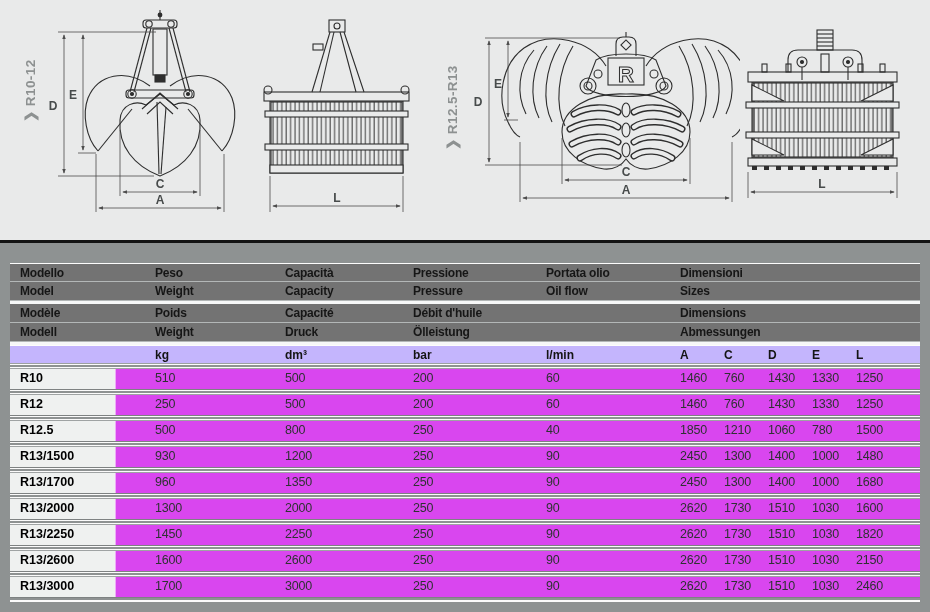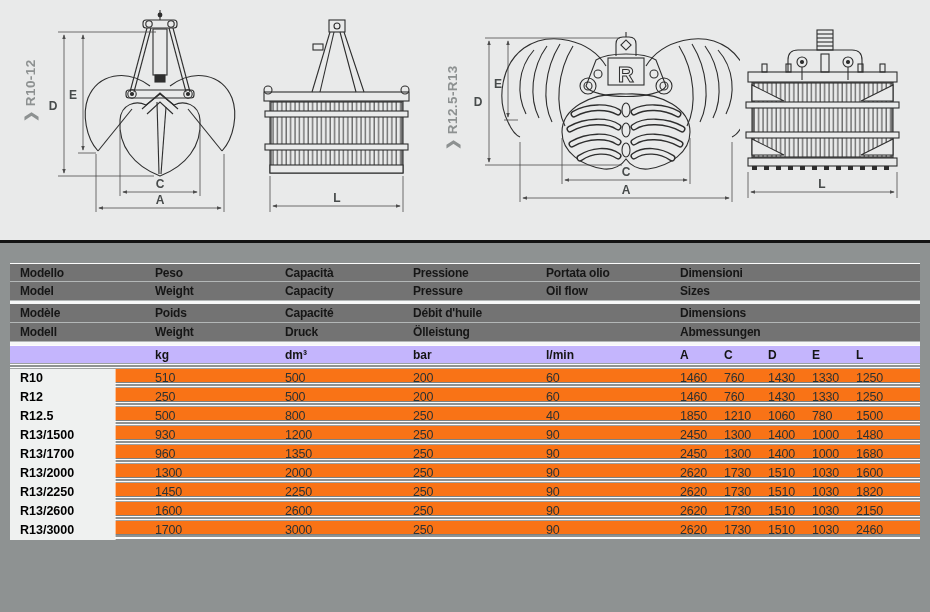--- a/index.html
+++ b/index.html
@@ -35,21 +35,21 @@
   .pad10{padding-left:10px;}
   .pad40{padding-left:40px;}
   .pad8{padding-left:8px;}
   .sizes-cell{grid-column:6 / -1;}
   .wgap{height:3px;background:#f7f8f8;}
   .units{height:19px;background:#c4b5fd;box-sizing:border-box;
          border-top:1px solid #fdfdfd;border-bottom:1px solid #9da1a1;}
   .units .c{font-size:12px;font-weight:bold;color:#141414;line-height:18px;}
   .usep{height:4px;background:linear-gradient(to bottom,#fbfbfb 0 1px,#8e9292 1px 3px,#fbfbfb 3px 4px);}
 
-  .trow{height:15px;background:#f97316;box-sizing:border-box;
+  .trow{height:22px;background:#d946ef;box-sizing:border-box;
         border-top:1px solid #9fa3a3;border-bottom:1px solid #7e8282;}
   .trow .model{background:#eff1f0;font-size:12.5px;font-weight:bold;color:#000;
                line-height:19px;box-shadow:1px 0 0 rgba(255,255,255,.55);}
   .trow .v{font-size:12.5px;color:#2e3232;line-height:19px;letter-spacing:-.2px;}
   .rsep{height:4px;background:linear-gradient(to bottom,#fbfbfb 0 1px,#8e9292 1px 3px,#fbfbfb 3px 4px);}
   .bottomline{height:2px;background:#fbfbfb;margin-top:2px;}
 
   svg text{font-family:"Liberation Sans",sans-serif;}
   .dimtxt{font-size:12px;font-weight:bold;fill:#474b4b;}
 </style>

